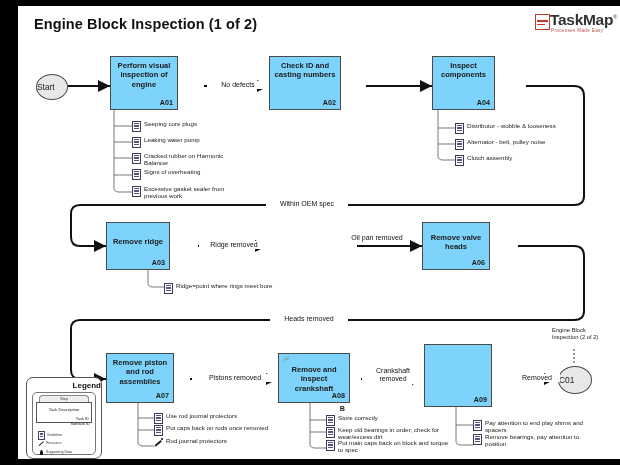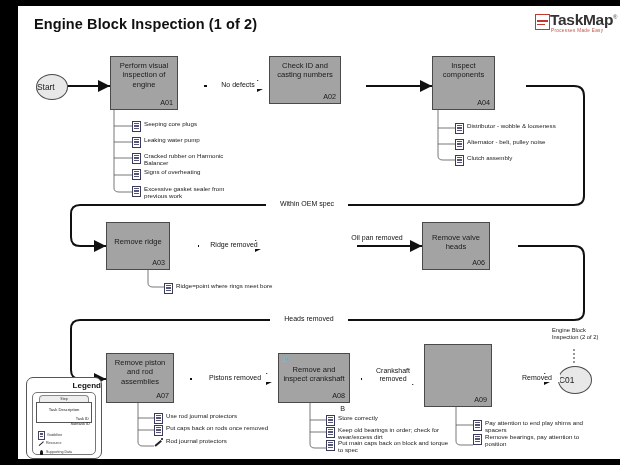--- a/index.html
+++ b/index.html
@@ -15,21 +15,21 @@
   #logo .lm:before{content:"";position:absolute;left:1px;top:5px;right:1px;height:1.6px;background:#c0392b;}
   #logo .lm:after{content:"";position:absolute;left:1px;top:8.5px;right:4px;height:1.6px;background:#c0392b;}
   #logo .lt{position:absolute;left:15px;top:-1px;font-size:15.5px;font-weight:bold;color:#333;letter-spacing:-.3px;}
   #logo .reg{font-size:6px;vertical-align:super;color:#777;}
   #logo .ls{position:absolute;left:16px;top:16px;font-size:4.6px;color:#b9544b;letter-spacing:.35px;}
 
   
   #wires{position:absolute;left:0;top:0;width:584px;height:453px;}
 
   
-  .node{box-sizing:border-box;border:1px solid #4a4a4a;background:#a3a3a3;}
+  .node{box-sizing:border-box;border:1px solid #4a4a4a;background:#7dd3fc;font-weight:bold;}
   .node .tdesc{position:absolute;left:2px;right:2px;top:4px;text-align:center;font-size:7.6px;color:#1a1a1a;line-height:9.3px;}
   .node .tid{position:absolute;right:4px;bottom:2px;font-size:7.2px;color:#1a1a1a;}
   .node .sid{position:absolute;right:4px;bottom:-11px;font-size:7.2px;color:#1a1a1a;}
   .node .linkicon{position:absolute;left:3px;top:2px;font-size:6px;color:#2b4a8b;line-height:6px;}
 
   .term{border:1px solid #4a4a4a;background:#e8e8e8;border-radius:50%;display:flex;align-items:center;justify-content:flex-start;font-size:8.4px;color:#1a1a1a;}
 
   
   .elabel{font-size:7px;color:#111;background:#fff;padding:0 1px;text-align:center;line-height:8.4px;white-space:nowrap;}
   .elabel.wrap{white-space:normal;}
@@ -124,21 +124,21 @@
 
     <div class="abs term" style="left:18px;top:68px;width:30px;height:24px;">
       <span>Start</span>
     </div>
 
     <div class="abs node" style="left:92px;top:50px;width:68px;height:54px;">
       <div class="tdesc">Perform visual inspection of engine</div>
       <div class="tid">A01</div>
     </div>
 
-    <div class="abs node" style="left:251px;top:50px;width:72px;height:48px;">
+    <div class="abs node" style="left:251px;top:50px;width:72px;height:54px;">
       <div class="tdesc">Check ID and casting numbers</div>
       <div class="tid">A02</div>
     </div>
 
     <div class="abs node" style="left:414px;top:50px;width:63px;height:54px;">
       <div class="tdesc">Inspect components</div>
       <div class="tid">A04</div>
     </div>
 
     <div class="abs elabel" style="left:189px;top:75px;width:60px;">No defects</div>

